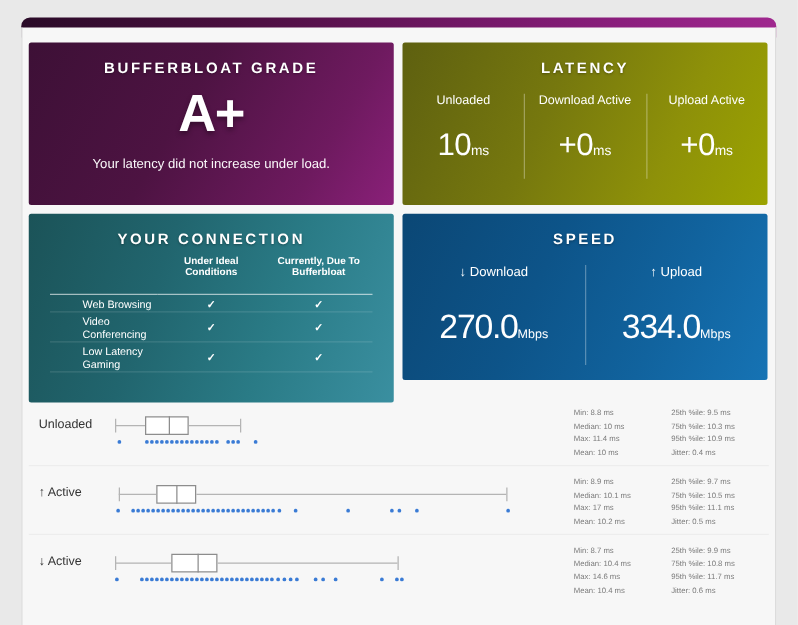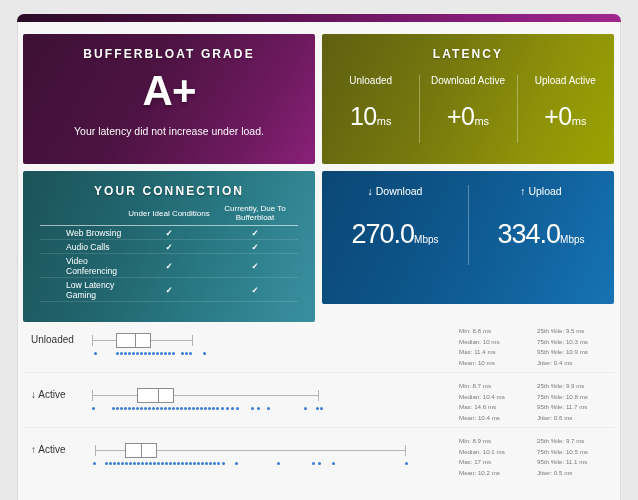--- a/index.html
+++ b/index.html
@@ -102,23 +102,23 @@
   .lat-unit { font-size: 11px; font-weight: normal; letter-spacing: 0; }
 
   
   .conn-table {
     margin: 6px auto 0;
     width: 258px;
     border-collapse: collapse;
     font-size: 8.5px;
   }
   .conn-table th {
-    font-weight: normal;
+    font-weight: bold;
     font-size: 8px;
-    padding-bottom: 3px;
+    padding-bottom: 13px;
     border-bottom: 1px solid rgba(255,255,255,.6);
   }
   .conn-table th.c1 { text-align: left; }
   .conn-table td {
     padding: 1.5px 0;
     border-bottom: 1px solid rgba(255,255,255,.13);
     font-size: 8.6px;
   }
   .conn-table td.name { text-align: left; padding-left: 26px; }
   .conn-table td.chk { text-align: center; width: 86px; }
@@ -252,40 +252,36 @@
             <th>Currently, Due To Bufferbloat</th>
           </tr>
         </thead>
         <tbody>
           <tr>
             <td class="name">Web Browsing</td>
             <td class="chk check">✓</td>
             <td class="chk check">✓</td>
           </tr>
           <tr>
-            <td class="name">Audio Calls</td>
-            <td class="chk check">✓</td>
-            <td class="chk check">✓</td>
-          </tr>
-          <tr>
             <td class="name">Video Conferencing</td>
             <td class="chk check">✓</td>
             <td class="chk check">✓</td>
           </tr>
           <tr>
             <td class="name">Low Latency Gaming</td>
             <td class="chk check">✓</td>
             <td class="chk check">✓</td>
           </tr>
         </tbody>
       </table>
 
     </div>
 
     <div class="card speed">
+      <div class="card-title">SPEED</div>
       <div class="spd-row">
         <div class="spd-col">
           <div class="spd-label">↓ Download</div>
           <div class="spd-val"><span>270.0</span><span class="spd-unit">Mbps</span></div>
         </div>
         <div class="spd-col">
           <div class="spd-label">↑ Upload</div>
           <div class="spd-val"><span>334.0</span><span class="spd-unit">Mbps</span></div>
         </div>
       </div>
@@ -334,20 +330,87 @@
             <div>Min: 8.8 ms</div>
             <div>Median: 10 ms</div>
             <div>Max: 11.4 ms</div>
             <div>Mean: 10 ms</div>
           </div>
         <div class="col right">
             <div>25th %ile: 9.5 ms</div>
             <div>75th %ile: 10.3 ms</div>
             <div>95th %ile: 10.9 ms</div>
             <div>Jitter: 0.4 ms</div>
+          </div>
+      </div>
+    </div>
+
+    <div class="lrow">
+      <div class="rowlabel">↑ Active</div>
+      <div class="plot">
+        <div class="boxwrap">
+            <div class="whisker-line" style="left:10px;width:30px"></div>
+            <div class="whisker-line" style="left:72px;width:248px"></div>
+            <div class="cap" style="left:10px"></div>
+            <div class="cap" style="left:320px"></div>
+            <div class="box" style="left:40px;width:32px"></div>
+            <div class="median" style="left:56px"></div>
+          </div>
+        <div class="dots">
+            <div class="dot" style="left: 8px;"></div>
+            <div class="dot" style="left: 20px;"></div>
+            <div class="dot" style="left: 24px;"></div>
+            <div class="dot" style="left: 28px;"></div>
+            <div class="dot" style="left: 32px;"></div>
+            <div class="dot" style="left: 36px;"></div>
+            <div class="dot" style="left: 40px;"></div>
+            <div class="dot" style="left: 44px;"></div>
+            <div class="dot" style="left: 48px;"></div>
+            <div class="dot" style="left: 52px;"></div>
+            <div class="dot" style="left: 56px;"></div>
+            <div class="dot" style="left: 60px;"></div>
+            <div class="dot" style="left: 64px;"></div>
+            <div class="dot" style="left: 68px;"></div>
+            <div class="dot" style="left: 72px;"></div>
+            <div class="dot" style="left: 76px;"></div>
+            <div class="dot" style="left: 80px;"></div>
+            <div class="dot" style="left: 84px;"></div>
+            <div class="dot" style="left: 88px;"></div>
+            <div class="dot" style="left: 92px;"></div>
+            <div class="dot" style="left: 96px;"></div>
+            <div class="dot" style="left: 100px;"></div>
+            <div class="dot" style="left: 104px;"></div>
+            <div class="dot" style="left: 108px;"></div>
+            <div class="dot" style="left: 112px;"></div>
+            <div class="dot" style="left: 116px;"></div>
+            <div class="dot" style="left: 120px;"></div>
+            <div class="dot" style="left: 124px;"></div>
+            <div class="dot" style="left: 128px;"></div>
+            <div class="dot" style="left: 132px;"></div>
+            <div class="dot" style="left: 137px;"></div>
+            <div class="dot" style="left: 150px;"></div>
+            <div class="dot" style="left: 192px;"></div>
+            <div class="dot" style="left: 227px;"></div>
+            <div class="dot" style="left: 233px;"></div>
+            <div class="dot" style="left: 247px;"></div>
+            <div class="dot" style="left: 320px;"></div>
+          </div>
+      </div>
+      <div class="stats">
+        <div class="col">
+            <div>Min: 8.9 ms</div>
+            <div>Median: 10.1 ms</div>
+            <div>Max: 17 ms</div>
+            <div>Mean: 10.2 ms</div>
+          </div>
+        <div class="col right">
+            <div>25th %ile: 9.7 ms</div>
+            <div>75th %ile: 10.5 ms</div>
+            <div>95th %ile: 11.1 ms</div>
+            <div>Jitter: 0.5 ms</div>
           </div>
       </div>
     </div>
 
     <div class="lrow">
       <div class="rowlabel">↓ Active</div>
       <div class="plot">
         <div class="boxwrap">
             <div class="whisker-line" style="left:7px;width:45px"></div>
             <div class="whisker-line" style="left:89px;width:144px"></div>
@@ -406,81 +469,14 @@
           </div>
         <div class="col right">
             <div>25th %ile: 9.9 ms</div>
             <div>75th %ile: 10.8 ms</div>
             <div>95th %ile: 11.7 ms</div>
             <div>Jitter: 0.6 ms</div>
           </div>
       </div>
     </div>
 
-    <div class="lrow">
-      <div class="rowlabel">↑ Active</div>
-      <div class="plot">
-        <div class="boxwrap">
-            <div class="whisker-line" style="left:10px;width:30px"></div>
-            <div class="whisker-line" style="left:72px;width:248px"></div>
-            <div class="cap" style="left:10px"></div>
-            <div class="cap" style="left:320px"></div>
-            <div class="box" style="left:40px;width:32px"></div>
-            <div class="median" style="left:56px"></div>
-          </div>
-        <div class="dots">
-            <div class="dot" style="left: 8px;"></div>
-            <div class="dot" style="left: 20px;"></div>
-            <div class="dot" style="left: 24px;"></div>
-            <div class="dot" style="left: 28px;"></div>
-            <div class="dot" style="left: 32px;"></div>
-            <div class="dot" style="left: 36px;"></div>
-            <div class="dot" style="left: 40px;"></div>
-            <div class="dot" style="left: 44px;"></div>
-            <div class="dot" style="left: 48px;"></div>
-            <div class="dot" style="left: 52px;"></div>
-            <div class="dot" style="left: 56px;"></div>
-            <div class="dot" style="left: 60px;"></div>
-            <div class="dot" style="left: 64px;"></div>
-            <div class="dot" style="left: 68px;"></div>
-            <div class="dot" style="left: 72px;"></div>
-            <div class="dot" style="left: 76px;"></div>
-            <div class="dot" style="left: 80px;"></div>
-            <div class="dot" style="left: 84px;"></div>
-            <div class="dot" style="left: 88px;"></div>
-            <div class="dot" style="left: 92px;"></div>
-            <div class="dot" style="left: 96px;"></div>
-            <div class="dot" style="left: 100px;"></div>
-            <div class="dot" style="left: 104px;"></div>
-            <div class="dot" style="left: 108px;"></div>
-            <div class="dot" style="left: 112px;"></div>
-            <div class="dot" style="left: 116px;"></div>
-            <div class="dot" style="left: 120px;"></div>
-            <div class="dot" style="left: 124px;"></div>
-            <div class="dot" style="left: 128px;"></div>
-            <div class="dot" style="left: 132px;"></div>
-            <div class="dot" style="left: 137px;"></div>
-            <div class="dot" style="left: 150px;"></div>
-            <div class="dot" style="left: 192px;"></div>
-            <div class="dot" style="left: 227px;"></div>
-            <div class="dot" style="left: 233px;"></div>
-            <div class="dot" style="left: 247px;"></div>
-            <div class="dot" style="left: 320px;"></div>
-          </div>
-      </div>
-      <div class="stats">
-        <div class="col">
-            <div>Min: 8.9 ms</div>
-            <div>Median: 10.1 ms</div>
-            <div>Max: 17 ms</div>
-            <div>Mean: 10.2 ms</div>
-          </div>
-        <div class="col right">
-            <div>25th %ile: 9.7 ms</div>
-            <div>75th %ile: 10.5 ms</div>
-            <div>95th %ile: 11.1 ms</div>
-            <div>Jitter: 0.5 ms</div>
-          </div>
-      </div>
-    </div>
-
   </div>
 </div>
 
 </body></html>

